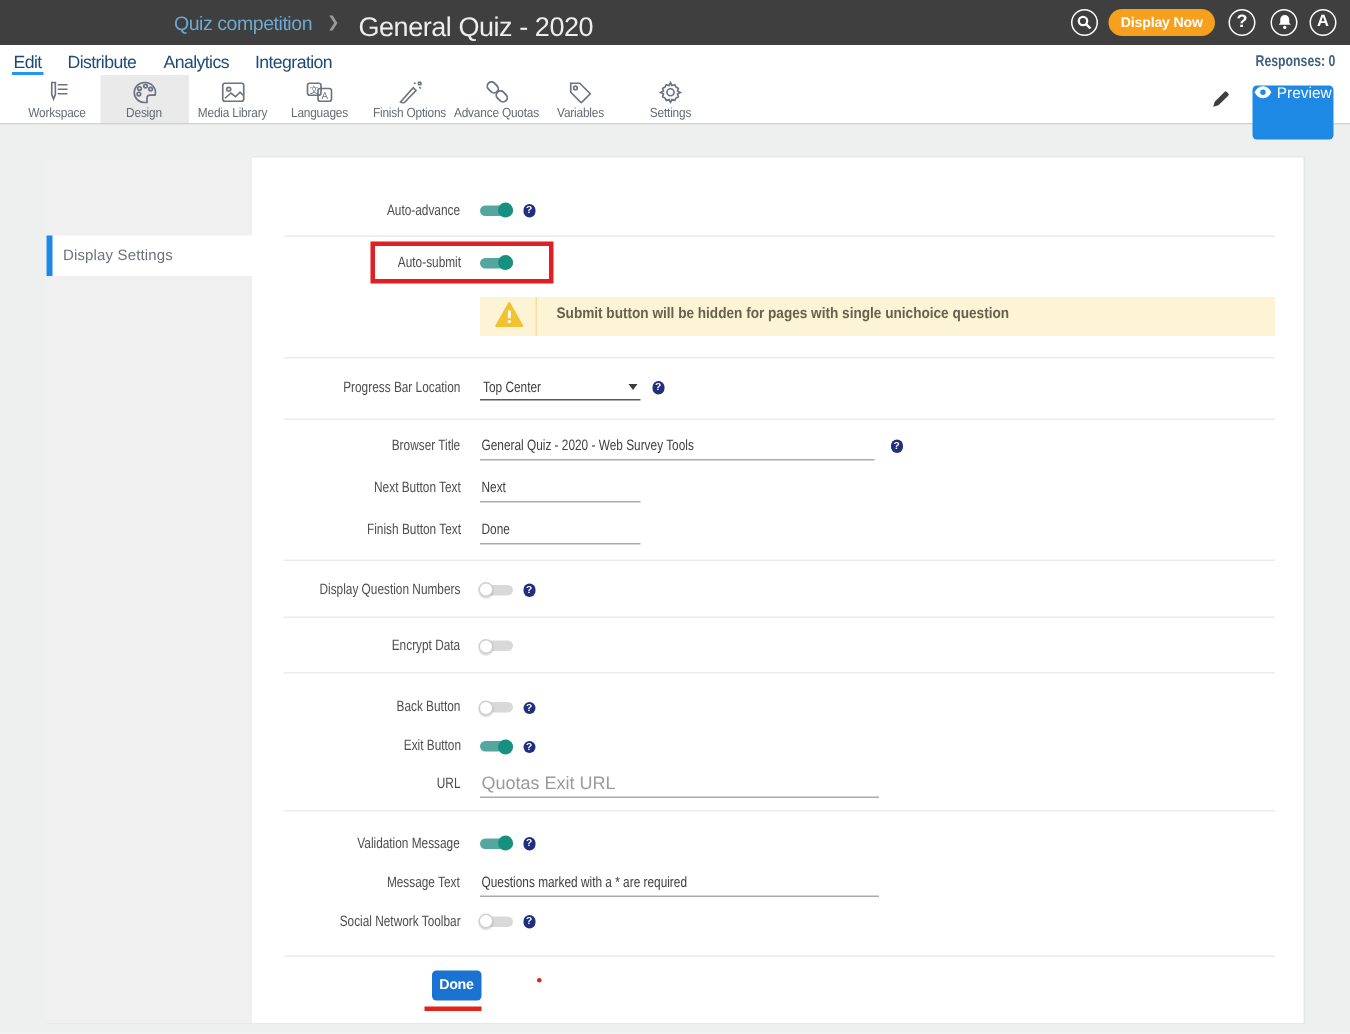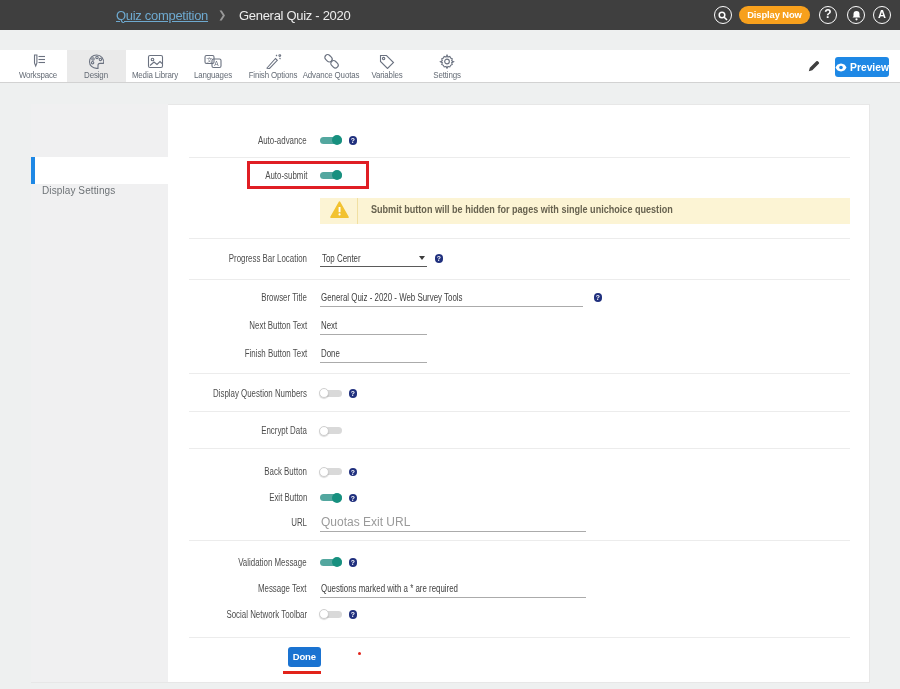--- a/index.html
+++ b/index.html
@@ -5,41 +5,41 @@
 * { margin:0; padding:0; box-sizing:border-box; }
 html,body { width:900px; height:689px; font-family:"Liberation Sans", sans-serif; background:#eef0f0; overflow:hidden; }
 .abs { position:absolute; }
 #stage { position:relative; width:900px; height:689px; }
 
 
 #topbar { position:absolute; left:0; top:0; width:900px; height:30px; background:#3f3f3f; }
 #logobox { position:absolute; left:0; top:0; width:97px; height:30px; background:#2187d8; }
 #surveys { position:absolute; left:34px; top:7.5px; color:#fff; font-size:13px; letter-spacing:-0.3px; }
 #survtri { position:absolute; left:84px; top:12px; width:0; height:0; border-left:4.5px solid transparent; border-right:4.5px solid transparent; border-top:5px solid #fff; }
-#bc1 { position:absolute; left:116px; top:7.5px; color:#6ea9cf; font-size:13px; letter-spacing:-0.3px;text-decoration:underline; }
+#bc1 { position:absolute; left:116px; top:7.5px; color:#6ea9cf; font-size:13px; letter-spacing:-0.3px; }
 #bcsep { position:absolute; left:218px; top:9px; color:#9a9a9a; font-size:10px; }
-#bc2 { position:absolute; left:239px; top:7.5px; color:#ededed; font-size:13px; letter-spacing:-0.3px; }
+#bc2 { position:absolute; left:239px; top:7.5px; color:#ededed; font-size:18px; letter-spacing:-0.3px; }
 .circ { position:absolute; top:6px; width:18px; height:18px; border:1.5px solid #fdfdfd; border-radius:50%; color:#fff; text-align:center; }
 #upgrade { position:absolute; left:739px; top:6px; width:71px; height:17.5px; background:#f7a01d; border-radius:9px; color:#fff; font-size:9.4px; font-weight:bold; text-align:center; line-height:17.5px; letter-spacing:-0.1px; }
 
 
 #tabrow { position:absolute; left:0; top:30px; width:900px; height:20px; background:#fff; }
 .tab { position:absolute; top:3.5px; font-size:11.8px; letter-spacing:-0.4px; color:#1d4b78; }
 #editline { position:absolute; left:8px; top:17.5px; width:21px; height:2px; background:#2196f3; }
 #responses { position:absolute; right:10px; top:5px; font-size:10.5px; font-weight:bold; color:#406180; transform:scaleX(0.78); transform-origin:right center; }
 
 
 #toolbar { position:absolute; left:0; top:50px; width:900px; height:33px; background:#fff; border-bottom:1px solid #d2d2d2; }
 .titem { position:absolute; top:0; height:32px; text-align:center; }
 .titem svg { display:block; margin:4px auto 0; }
 .tlabel { font-size:8.8px; letter-spacing:-0.15px; color:#646b75; margin-top:1px; white-space:nowrap; transform:scaleX(0.9); transform-origin:center; }
 #designbg { position:absolute; left:67px; top:0; width:59px; height:32px; background:#eaeaea; }
 #urlbox { position:absolute; left:646px; top:7px; width:183px; height:19px; background:#f0f0f0; border:1px solid #d9d9d9; border-radius:3px; font-size:9.5px; letter-spacing:-0.2px; color:#3c3c3c; line-height:17px; padding-left:7px; overflow:hidden; }
 #pencil { position:absolute; left:808px; top:10px; }
-#preview { position:absolute; left:835px; top:7px; width:54px; height:20px; background:#1e88e5; border-radius:3px; color:#fff; font-size:10.3px; display:flex; align-items:center; justify-content:center;font-weight:bold; }
+#preview { position:absolute; left:835px; top:7px; width:54px; height:36px; background:#1e88e5; border-radius:3px; color:#fff; font-size:10.3px; display:flex; align-items:flex-start; justify-content:center; }
 
 
 #card { position:absolute; left:31px; top:104px; width:839px; height:579px; background:#fff; border:1px solid #e7e7e7; }
 #sidebar { position:absolute; left:31px; top:104px; width:137px; height:578px; background:#f0f0f1; }
 .sitem { position:absolute; left:31px; width:137px; height:27px; font-size:10px; color:#8f9499; line-height:27px; padding-left:11px; letter-spacing:0.1px; }
 #sactive { position:absolute; left:31px; top:157px; width:137px; height:27px; background:#fff; }
 #sbar { position:absolute; left:31px; top:157px; width:4px; height:27px; background:#1e88e5; }
 
 
 .lbl { position:absolute; right:593px; font-size:10px; color:#4d4d4d; white-space:nowrap; transform:scaleX(0.79); transform-origin:right center; }
@@ -82,20 +82,28 @@
     <div class="circ" style="left:819px; font-size:12px; font-weight:bold; line-height:15px;">?</div>
     <div class="circ" style="left:847px">
       <svg width="11" height="11" viewBox="0 0 11 11" style="margin-top:2px">
           <path d="M5.5 1 a3 3 0 0 1 3 3 v2.2 l1 1.3 h-8 l1-1.3 v-2.2 a3 3 0 0 1 3-3z" fill="#fff"></path>
           <circle cx="5.5" cy="9.3" r="1.1" fill="#fff"></circle>
         </svg>
     </div>
     <div class="circ" style="left:873px; font-size:11px; font-weight:bold; line-height:15px;">A</div>
   </div>
 
+  <div id="tabrow">
+    <div class="tab" style="left:9px">Edit</div>
+    <div id="editline"></div>
+    <div class="tab" style="left:45px">Distribute</div>
+    <div class="tab" style="left:109px">Analytics</div>
+    <div class="tab" style="left:170px">Integration</div>
+    <div id="responses">Responses: 0</div>
+  </div>
 
   <div id="toolbar">
     <div id="designbg"></div>
     <div class="titem" style="left:8px; width:60px">
       <svg width="17" height="15" viewBox="0 0 17 15" fill="none" stroke="#6b7280" stroke-width="1.1">
         <path d="M4.5 1 v8 l1.2 3 l1.2-3 v-8 z"></path>
           <line x1="8.5" y1="2.5" x2="15" y2="2.5"></line>
           <line x1="8.5" y1="5.5" x2="15" y2="5.5"></line>
           <line x1="8.5" y1="8.5" x2="15" y2="8.5"></line>
       </svg>
@@ -164,21 +172,21 @@
     <div id="preview"><svg width="12" height="9" viewBox="0 0 12 9" style="margin-right:3px">
           <path d="M6 0.5 C3 0.5 1.2 2.8 0.5 4.5 1.2 6.2 3 8.5 6 8.5 9 8.5 10.8 6.2 11.5 4.5 10.8 2.8 9 0.5 6 0.5z" fill="#fff"></path>
           <circle cx="6" cy="4.5" r="1.8" fill="#1e88e5"></circle>
         </svg>Preview</div>
   </div>
 
   <div id="card"></div>
   <div id="sidebar"></div>
   <div id="sactive"></div>
   <div id="sbar"></div>
-  <div class="sitem" style="top:157px; color:#6e7377; background:none;margin-top:20px;">Display Settings</div>
+  <div class="sitem" style="top:157px; color:#6e7377; background:none;">Display Settings</div>
 
   <div class="lbl" style="top:134.5px">Auto-advance</div>
   <div class="tg on" style="top:135px">
       <div class="track"></div>
       <div class="knob"></div>
     </div>
   <div class="q" style="top:136px">?</div>
   <div class="sep" style="top:156.5px"></div>
 
   <div class="lbl" style="top:169.5px">Auto-submit</div>

